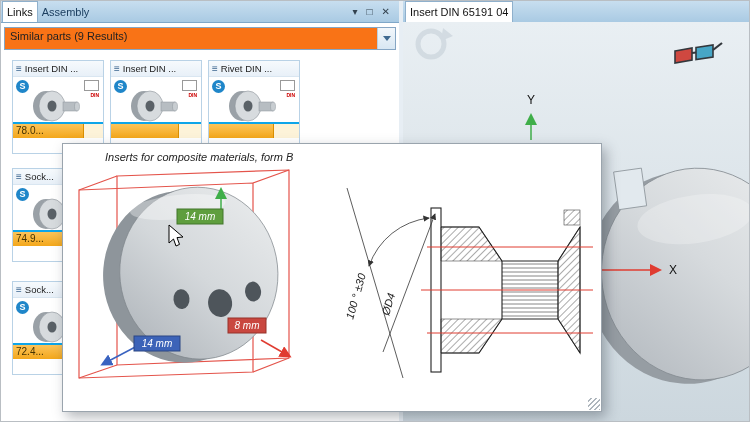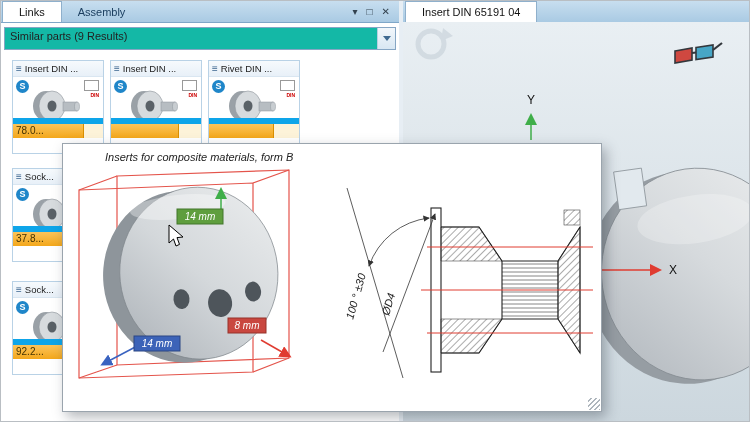--- a/index.html
+++ b/index.html
@@ -8,44 +8,44 @@
   #frame{position:absolute;inset:0;border:1px solid #b9bec3;pointer-events:none;z-index:50;}
 
   .panel{position:absolute;top:0;bottom:0;background:#fff;}
   #left-panel{left:0;width:399px;border-right:1px solid #c9d6e2;}
   #right-panel{left:403px;right:0;}
   #divider{position:absolute;top:0;bottom:0;left:399px;width:4px;background:#e7eef4;}
 
   .tabbar{position:absolute;left:0;right:0;top:0;height:22px;
           background:linear-gradient(#c9dff0,#a9cae3);border-bottom:1px solid #7fa7c8;
           display:flex;align-items:flex-end;}
-  .tab{height:19px;line-height:19px;padding:0 16px;color:#1c3f60;font-size:11px;white-space:nowrap;}
+  .tab{height:19px;line-height:19px;padding:0 4px;color:#1c3f60;font-size:11px;white-space:nowrap;}
   .tab.active{background:#fff;border:1px solid #8fb0cc;border-bottom:none;color:#111;height:20px;line-height:20px;margin-left:2px;}
   .winbtns{margin-left:auto;display:flex;align-items:center;gap:9px;padding:0 9px 5px 0;color:#33424f;font-size:10px;}
 
-  .combo{position:absolute;background:#14b8a6;border:1px solid #86a6c4;display:flex;align-items:stretch;}
+  .combo{position:absolute;background:#f97316;border:1px solid #86a6c4;display:flex;align-items:stretch;}
   .combo .txt{flex:1;padding:2px 5px;white-space:nowrap;overflow:hidden;}
   .combo .arrow-box{width:17px;border-left:1px solid #b9cfe2;background:linear-gradient(#f2f7fb,#d8e7f3);
                     display:flex;align-items:center;justify-content:center;}
   .tri{width:0;height:0;border-left:4px solid transparent;border-right:4px solid transparent;border-top:5px solid #3f6a91;}
   #results-combo{left:4px;top:27px;width:390px;height:21px;}
 
   .card{position:absolute;width:90px;height:92px;background:#fff;border:1px solid #b9d2e6;}
   .card-head{height:15px;display:flex;align-items:center;gap:3px;padding:0 3px;
              background:linear-gradient(#f6fafd,#e8f0f8);border-bottom:1px solid #d9e6f1;
              font-size:9.5px;white-space:nowrap;overflow:hidden;}
   .menu-ic{color:#3c6690;font-size:10px;}
   .card-body{position:relative;height:61px;}
   .s-badge{position:absolute;left:3px;top:3px;width:13px;height:13px;border-radius:50%;
            background:#1f86c9;color:#fff;font-size:9px;font-weight:bold;text-align:center;line-height:13px;}
   .flag{position:absolute;right:4px;top:3px;width:13px;height:9px;border:1px solid #999;}
   .flag .b{height:3px;background:#000;}.flag .r{height:3px;background:#d00;}.flag .g{height:3px;background:#ffce00;}
   .din{position:absolute;right:4px;top:15px;font-size:5px;color:#c00;font-weight:bold;}
   .thumb{position:absolute;left:13px;top:7px;}
-  .score{position:absolute;left:0;right:0;bottom:0;height:14px;background:#fdf3d9;border-top:6px solid #0ea5e9;}
+  .score{position:absolute;left:0;right:0;bottom:0;height:14px;background:#fdf3d9;border-top:2px solid #0ea5e9;}
   .score-fill{position:absolute;left:0;top:0;bottom:0;background:linear-gradient(#fcc45a,#f3a71b);border-right:1px solid #d98f00;}
   .score-txt{position:relative;padding-left:3px;line-height:14px;font-size:10px;color:#453300;}
 
   #viewport{position:absolute;left:0;right:0;top:22px;bottom:0;overflow:hidden;
             background:linear-gradient(180deg,#e9eff3,#ccd7de);}
 
   #popup{position:absolute;left:62px;top:143px;width:538px;height:267px;background:#fff;
          border:1px solid #9aa4ad;box-shadow:4px 5px 12px rgba(40,50,60,.35);z-index:10;font-style:italic;}
   #popup-title{position:absolute;left:42px;top:7px;font-size:11px;color:#222;white-space:nowrap;}
   #view-combo{left:268px;top:5px;width:170px;height:20px;}
@@ -159,21 +159,21 @@
       <span class="thumb">
         <svg width="60" height="48" viewBox="0 0 60 48">
           <ellipse cx="20" cy="22" rx="13" ry="15" fill="#9aa1a7"></ellipse>
           <ellipse cx="26" cy="22" rx="13" ry="15" fill="#d7dbde" stroke="#8d949a" stroke-width="0.6"></ellipse>
           <rect x="37" y="18" width="14" height="9" fill="#b7bdc2" stroke="#8d949a" stroke-width="0.5"></rect>
           <ellipse cx="26" cy="22" rx="4.5" ry="5.5" fill="#5a6167"></ellipse>
         </svg>
       </span>
       <div class="score">
         <div class="score-fill" style="width:75%"></div>
-        <div class="score-txt">37.8...</div>
+        <div class="score-txt">74.9...</div>
       </div>
     </div>
   </div>
 
   <div class="card" style="left:12px;top:281px;">
     <div class="card-head">
       <span class="menu-ic">≡</span>
       <span>Sock...</span>
     </div>
     <div class="card-body">
@@ -181,21 +181,21 @@
       <span class="thumb">
         <svg width="60" height="48" viewBox="0 0 60 48">
           <ellipse cx="20" cy="22" rx="13" ry="15" fill="#9aa1a7"></ellipse>
           <ellipse cx="26" cy="22" rx="13" ry="15" fill="#d7dbde" stroke="#8d949a" stroke-width="0.6"></ellipse>
           <rect x="37" y="18" width="14" height="9" fill="#b7bdc2" stroke="#8d949a" stroke-width="0.5"></rect>
           <ellipse cx="26" cy="22" rx="4.5" ry="5.5" fill="#5a6167"></ellipse>
         </svg>
       </span>
       <div class="score">
         <div class="score-fill" style="width:72%"></div>
-        <div class="score-txt">92.2...</div>
+        <div class="score-txt">72.4...</div>
       </div>
     </div>
   </div>
 </div>
 
 <div id="divider"></div>
 
 <div id="right-panel" class="panel">
   <div class="tabbar">
     <div class="tab active">Insert DIN 65191 04</div>

